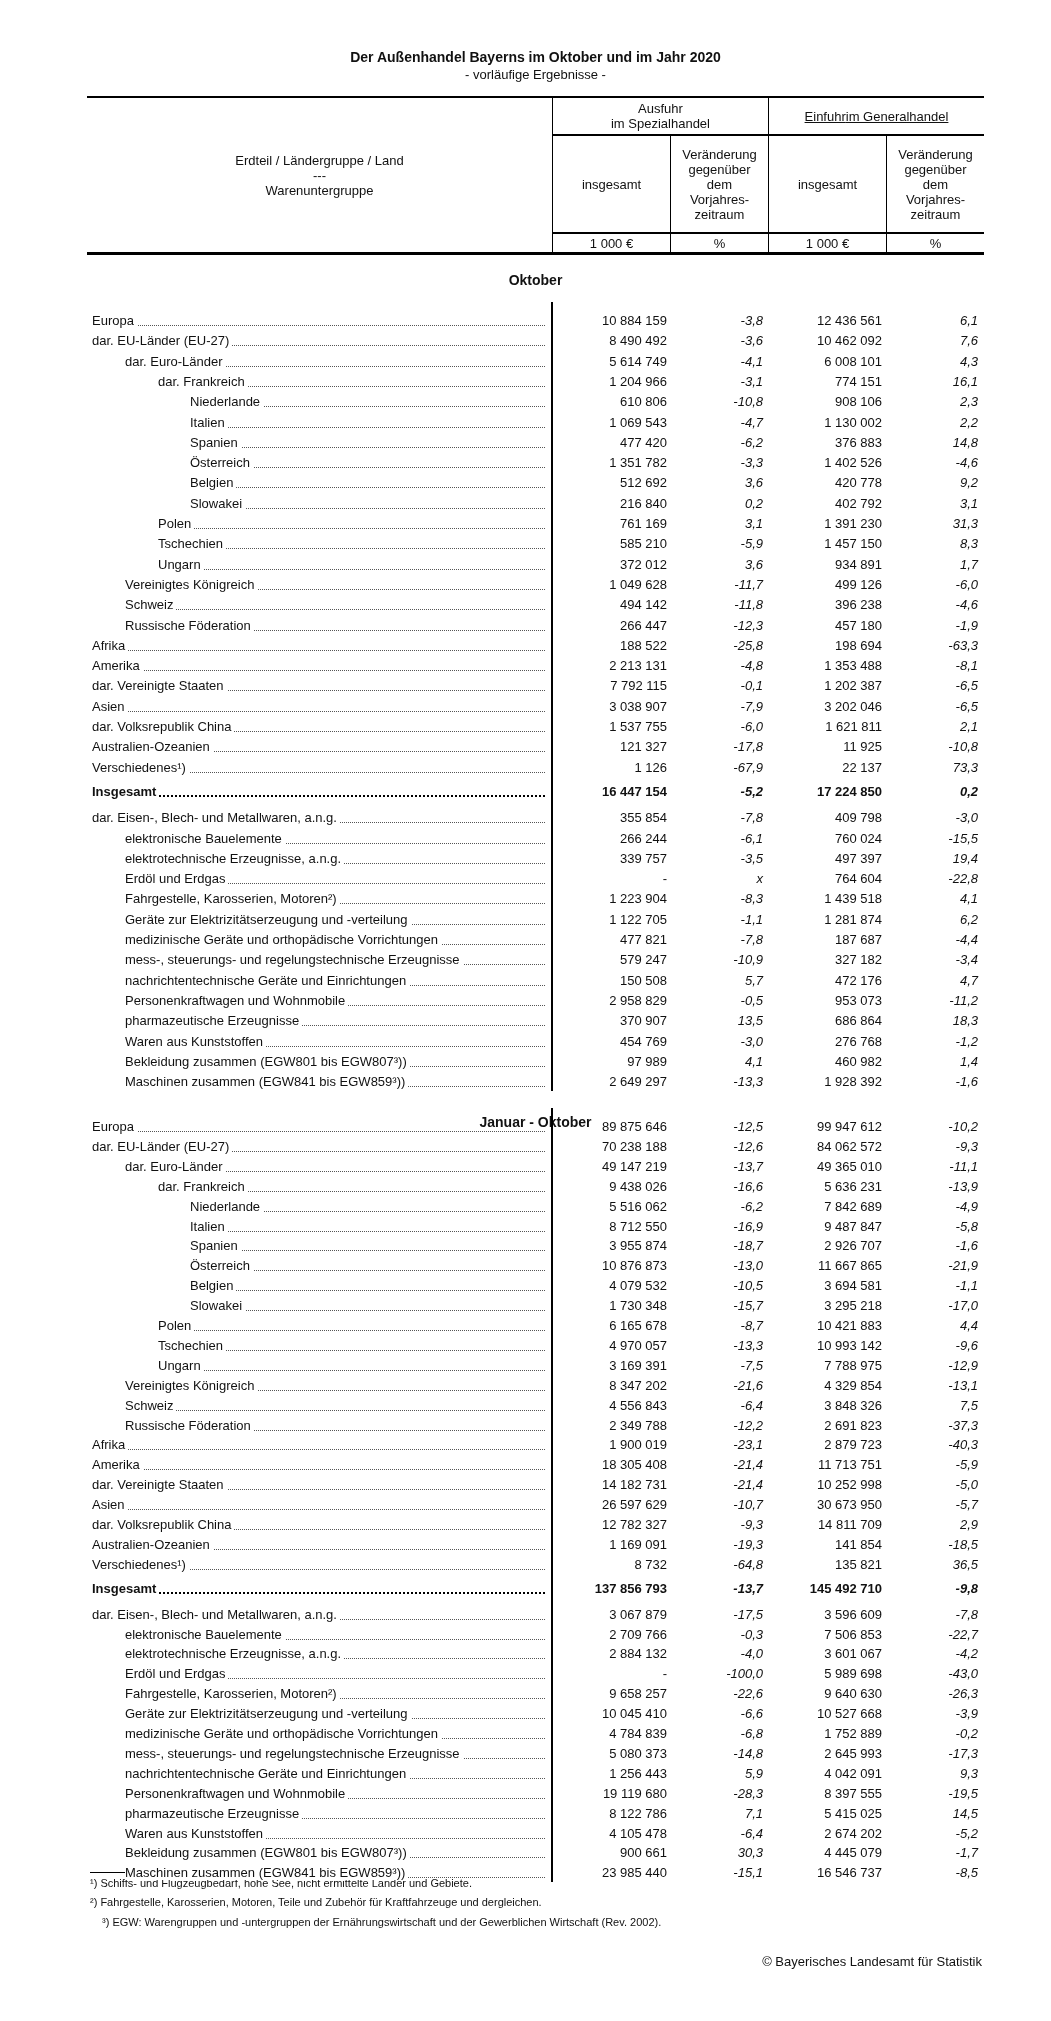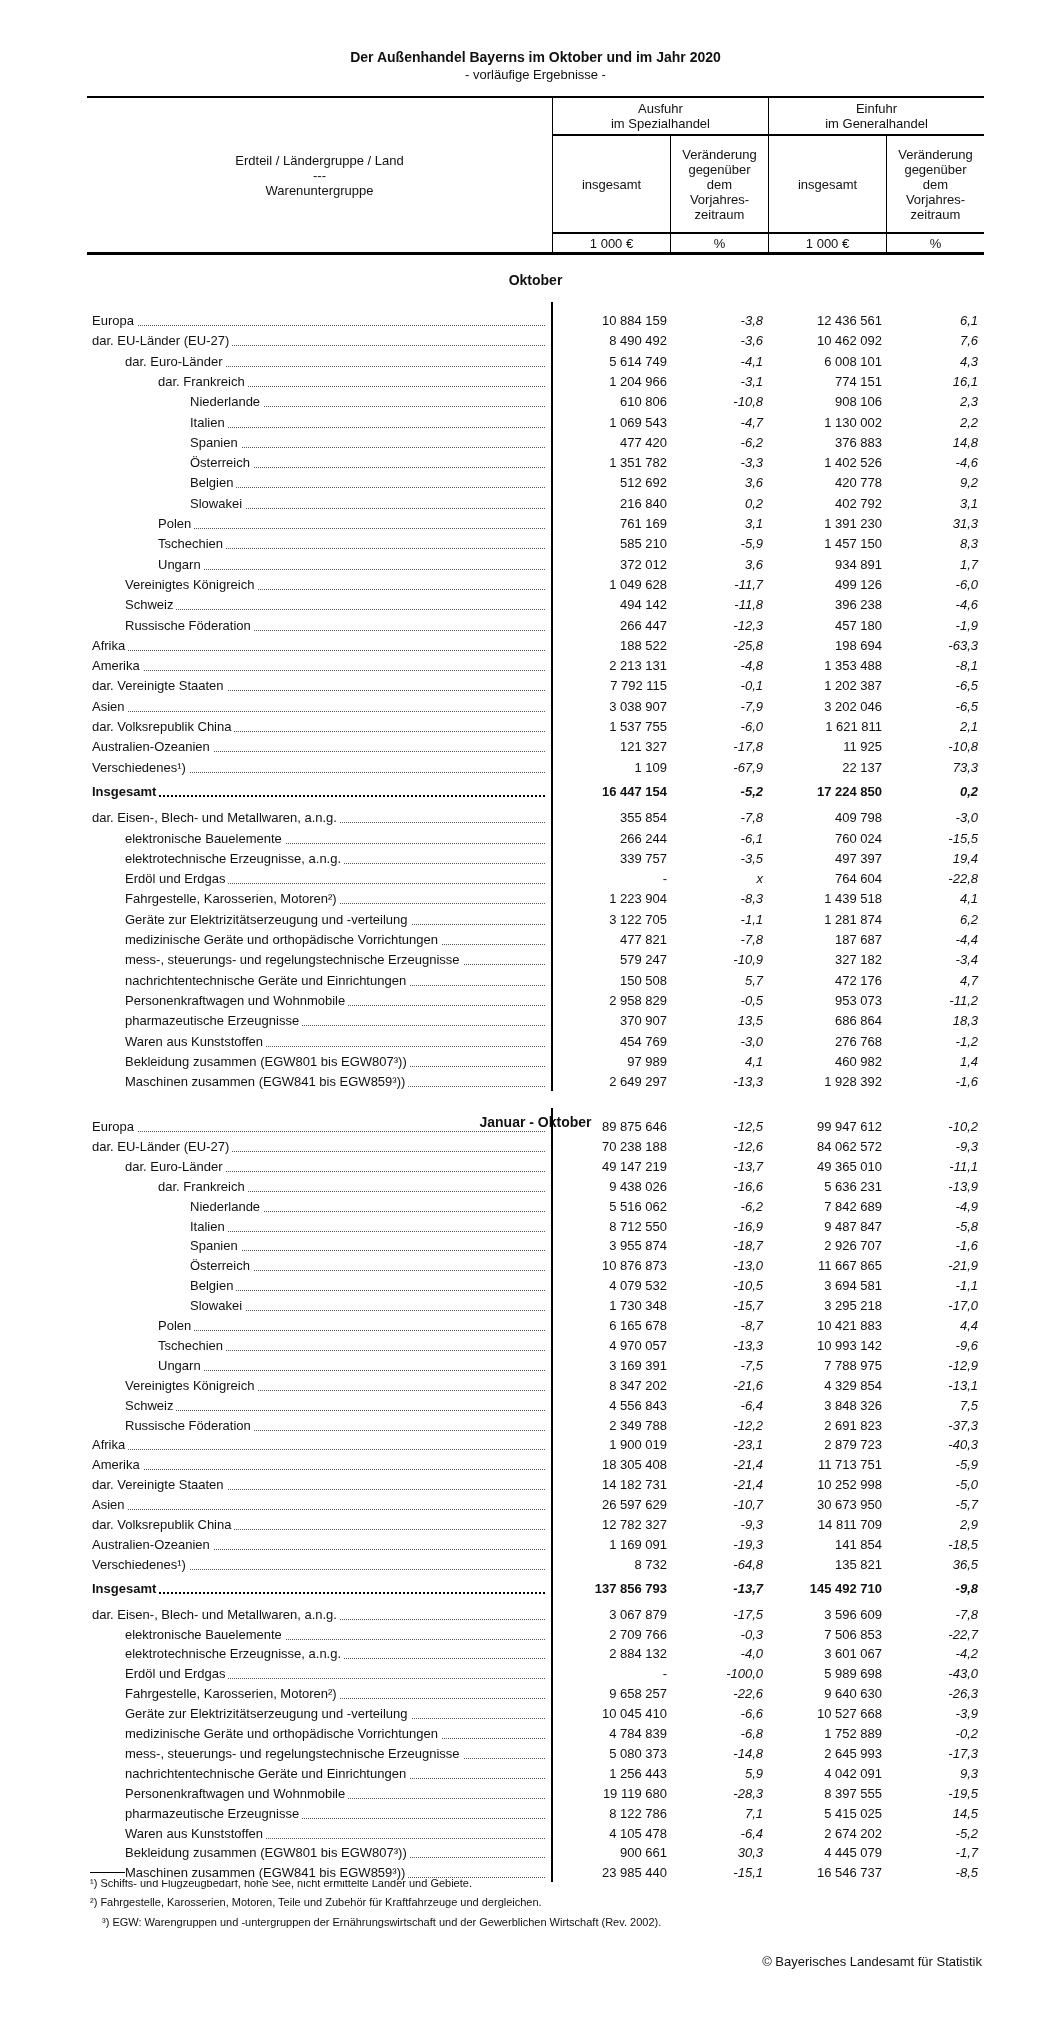--- a/index.html
+++ b/index.html
@@ -43,21 +43,21 @@
 
 <div class="hdr" style="left:87px;top:98px;width:465px;height:154px;flex-direction:column;">
   <div>Erdteil / Ländergruppe / Land</div>
   <div>---</div>
   <div>Warenuntergruppe</div>
 </div>
 <div class="hdr" style="left:553px;top:98px;width:215px;height:36px;flex-direction:column;">
   <div>Ausfuhr</div>
   <div>im Spezialhandel</div>
 </div>
-<div class="hdr" style="left:769px;top:98px;width:215px;height:36px;flex-direction:column;">
+<div class="hdr" style="left:769px;top:98px;width:215px;height:36px;flex-direction:row;text-decoration:underline;">
   <div>Einfuhr</div>
   <div>im Generalhandel</div>
 </div>
 <div class="hdr" style="left:553px;top:136px;width:117px;height:96px;">insgesamt</div>
 <div class="hdr change-hdr" style="left:671px;top:136px;width:97px;height:96px;flex-direction:column;">
     <div>Veränderung</div>
     <div>gegenüber</div>
     <div>dem</div>
     <div>Vorjahres-</div>
     <div>zeitraum</div>
@@ -226,21 +226,21 @@
     </div>
     <div class="row" style="top: 738.3px;">
       <div class="lab" style="left: 92px; width: 455px;"><span class="t">Australien-Ozeanien</span></div>
       <div class="v c1">121 327</div>
       <div class="v c2">-17,8</div>
       <div class="v c3">11 925</div>
       <div class="v c4">-10,8</div>
     </div>
     <div class="row" style="top: 758.6px;">
       <div class="lab" style="left: 92px; width: 455px;"><span class="t">Verschiedenes¹)</span></div>
-      <div class="v c1">1 109</div>
+      <div class="v c1">1 126</div>
       <div class="v c2">-67,9</div>
       <div class="v c3">22 137</div>
       <div class="v c4">73,3</div>
     </div>
     <div class="row bold" style="top: 782.9px;">
       <div class="lab" style="left: 92px; width: 455px;"><span class="t">Insgesamt</span></div>
       <div class="v c1">16 447 154</div>
       <div class="v c2">-5,2</div>
       <div class="v c3">17 224 850</div>
       <div class="v c4">0,2</div>
@@ -275,21 +275,21 @@
     </div>
     <div class="row" style="top: 890.4px;">
       <div class="lab" style="left: 125px; width: 422px;"><span class="t">Fahrgestelle, Karosserien, Motoren²)</span></div>
       <div class="v c1">1 223 904</div>
       <div class="v c2">-8,3</div>
       <div class="v c3">1 439 518</div>
       <div class="v c4">4,1</div>
     </div>
     <div class="row" style="top: 910.7px;">
       <div class="lab" style="left: 125px; width: 422px;"><span class="t">Geräte zur Elektrizitätserzeugung und -verteilung</span></div>
-      <div class="v c1">3 122 705</div>
+      <div class="v c1">1 122 705</div>
       <div class="v c2">-1,1</div>
       <div class="v c3">1 281 874</div>
       <div class="v c4">6,2</div>
     </div>
     <div class="row" style="top: 931px;">
       <div class="lab" style="left: 125px; width: 422px;"><span class="t">medizinische Geräte und orthopädische Vorrichtungen</span></div>
       <div class="v c1">477 821</div>
       <div class="v c2">-7,8</div>
       <div class="v c3">187 687</div>
       <div class="v c4">-4,4</div>

